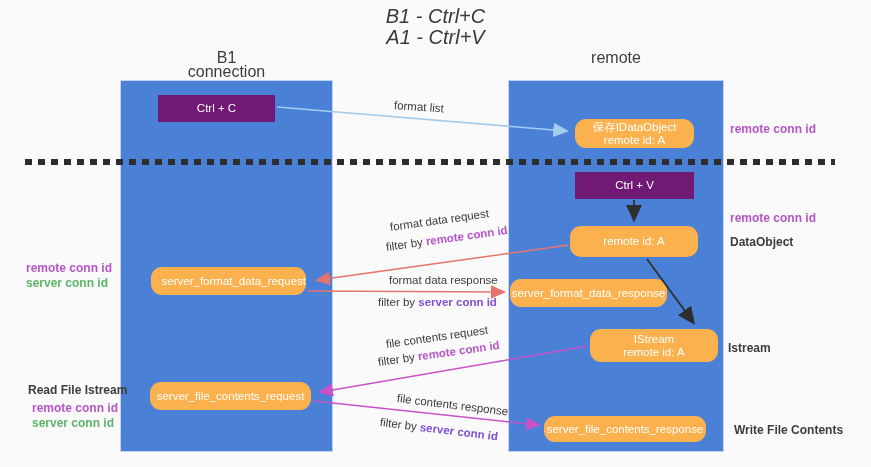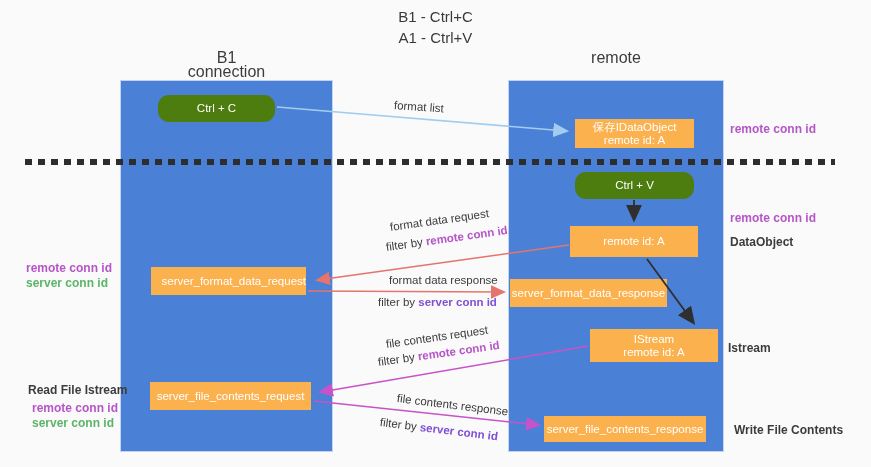--- a/index.html
+++ b/index.html
@@ -5,38 +5,38 @@
   html,body{margin:0;padding:0;}
   body{
     font-family:"Liberation Sans","DejaVu Sans",sans-serif;
     background:#fafafa;
     width:871px;height:467px;
     position:relative;overflow:hidden;
     -webkit-font-smoothing:antialiased;
   }
   .abs{position:absolute;}
   
-  .title{left:0;top:6px;width:871px;text-align:center;font-size:15px;color:#3a3a3a;line-height:21px;}
+  .title{left:0;top:6px;width:871px;text-align:center;font-size:20px;color:#3a3a3a;line-height:21px;font-style:italic;}
   .colheader{font-size:16px;color:#3c3c3c;text-align:center;line-height:14px;}
   
   .column{background:#4a80d6;border:1px solid #c3d4f2;box-sizing:border-box;}
   
   .dashline{
     height:6px;
     background:repeating-linear-gradient(to right,#2d2d2d 0 7px,transparent 7px 13px);
   }
   
   .node{
     box-sizing:border-box;
     color:#ffffff;text-align:center;
     display:flex;flex-direction:column;justify-content:center;
     font-size:11.5px;line-height:13px;
   }
-  .node.green{background:#4d7c0f;border-radius:11px;}
-  .node.orange{background:#fbb14d;}
+  .node.green{background:#701a75;}
+  .node.orange{background:#fbb14d;border-radius:11px;}
   
   .flabel{font-size:11.5px;color:#3c3c3c;white-space:nowrap;transform-origin:left center;}
   .slabel{font-size:12px;white-space:nowrap;font-weight:bold;}
   .dark{color:#3c3c3c;}
   .magenta{color:#b655c8;font-weight:bold;}
   .greenlbl{color:#5cb567;font-weight:bold;}
   .violet{color:#8050d4;font-weight:bold;}
   svg.arrows{left:0;top:0;z-index:5;pointer-events:none;}
   .lay1{z-index:1;} .lay2{z-index:2;} .lay4{z-index:4;} .lay6{z-index:6;}
 </style>

